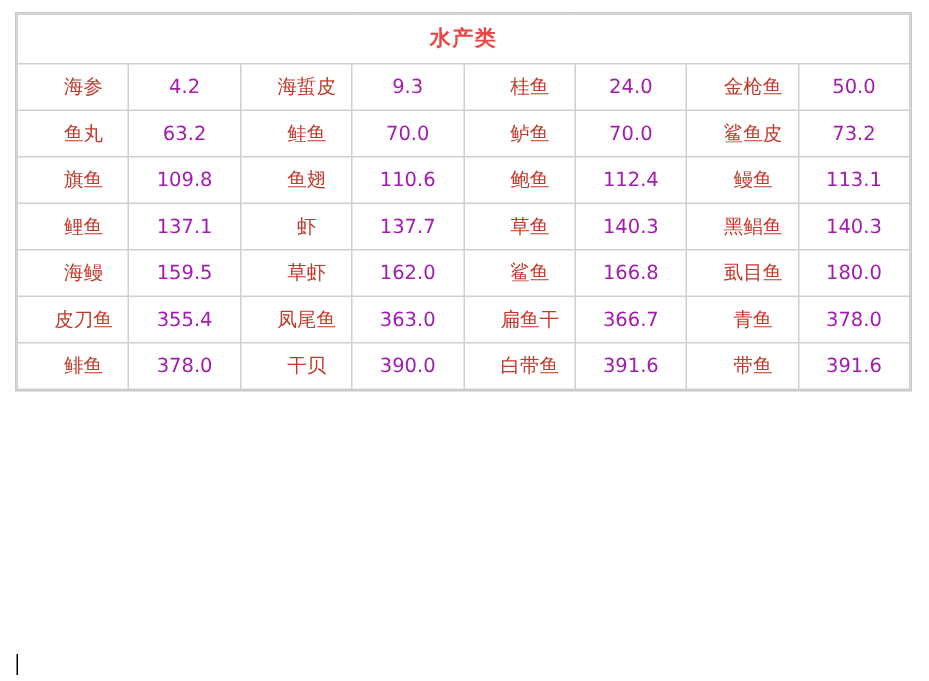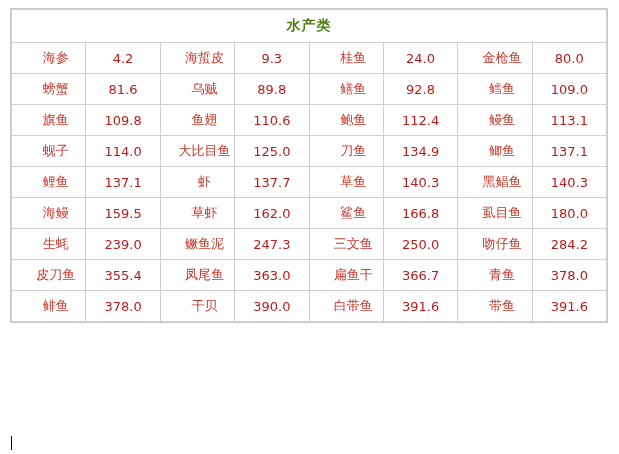--- a/index.html
+++ b/index.html
@@ -34,29 +34,29 @@
     vertical-align: middle;
     font-size: 13px;
     color: #c0392b;
     padding: 0 2px;
     white-space: nowrap;
     overflow: hidden;
   }
   td.title {
     font-size: 14px;
     font-weight: bold;
-    color: #4d7c0f;
+    color: #ef4444;
     height: 32px;
     letter-spacing: 1px;
   }
   td.name {
     color: #c0392b;
   }
   td.value {
-    color: #b91c1c;
+    color: #a21caf;
   }
   .col-name { width: 13.2%; padding-left: 16px; }
   .col-val  { width: 11.3%; }
   #caret {
     position: absolute;
     left: 11px;
     top: 436px;
     width: 1px;
     height: 14px;
     background: #000000;
@@ -73,56 +73,46 @@
       </tr>
 
       <tr>
         <td class="name col-name">海参</td>
         <td class="value col-val">4.2</td>
         <td class="name col-name">海蜇皮</td>
         <td class="value col-val">9.3</td>
         <td class="name col-name">桂鱼</td>
         <td class="value col-val">24.0</td>
         <td class="name col-name">金枪鱼</td>
-        <td class="value col-val">80.0</td>
+        <td class="value col-val">50.0</td>
       </tr>
 
+      <tr>
+        <td class="name col-name">鱼丸</td>
+        <td class="value col-val">63.2</td>
+        <td class="name col-name">鲑鱼</td>
+        <td class="value col-val">70.0</td>
+        <td class="name col-name">鲈鱼</td>
+        <td class="value col-val">70.0</td>
+        <td class="name col-name">鲨鱼皮</td>
+        <td class="value col-val">73.2</td>
+      </tr>
 
-      <tr>
-        <td class="name col-name">螃蟹</td>
-        <td class="value col-val">81.6</td>
-        <td class="name col-name">乌贼</td>
-        <td class="value col-val">89.8</td>
-        <td class="name col-name">鳝鱼</td>
-        <td class="value col-val">92.8</td>
-        <td class="name col-name">鳕鱼</td>
-        <td class="value col-val">109.0</td>
-      </tr>
 
       <tr>
         <td class="name col-name">旗鱼</td>
         <td class="value col-val">109.8</td>
         <td class="name col-name">鱼翅</td>
         <td class="value col-val">110.6</td>
         <td class="name col-name">鲍鱼</td>
         <td class="value col-val">112.4</td>
         <td class="name col-name">鳗鱼</td>
         <td class="value col-val">113.1</td>
       </tr>
 
-      <tr>
-        <td class="name col-name">蚬子</td>
-        <td class="value col-val">114.0</td>
-        <td class="name col-name">大比目鱼</td>
-        <td class="value col-val">125.0</td>
-        <td class="name col-name">刀鱼</td>
-        <td class="value col-val">134.9</td>
-        <td class="name col-name">鲫鱼</td>
-        <td class="value col-val">137.1</td>
-      </tr>
 
       <tr>
         <td class="name col-name">鲤鱼</td>
         <td class="value col-val">137.1</td>
         <td class="name col-name">虾</td>
         <td class="value col-val">137.7</td>
         <td class="name col-name">草鱼</td>
         <td class="value col-val">140.3</td>
         <td class="name col-name">黑鲳鱼</td>
         <td class="value col-val">140.3</td>
@@ -135,30 +125,20 @@
         <td class="name col-name">草虾</td>
         <td class="value col-val">162.0</td>
         <td class="name col-name">鲨鱼</td>
         <td class="value col-val">166.8</td>
         <td class="name col-name">虱目鱼</td>
         <td class="value col-val">180.0</td>
       </tr>
 
 
 
-      <tr>
-        <td class="name col-name">生蚝</td>
-        <td class="value col-val">239.0</td>
-        <td class="name col-name">鳜鱼泥</td>
-        <td class="value col-val">247.3</td>
-        <td class="name col-name">三文鱼</td>
-        <td class="value col-val">250.0</td>
-        <td class="name col-name">吻仔鱼</td>
-        <td class="value col-val">284.2</td>
-      </tr>
 
 
       <tr>
         <td class="name col-name">皮刀鱼</td>
         <td class="value col-val">355.4</td>
         <td class="name col-name">凤尾鱼</td>
         <td class="value col-val">363.0</td>
         <td class="name col-name">扁鱼干</td>
         <td class="value col-val">366.7</td>
         <td class="name col-name">青鱼</td>

